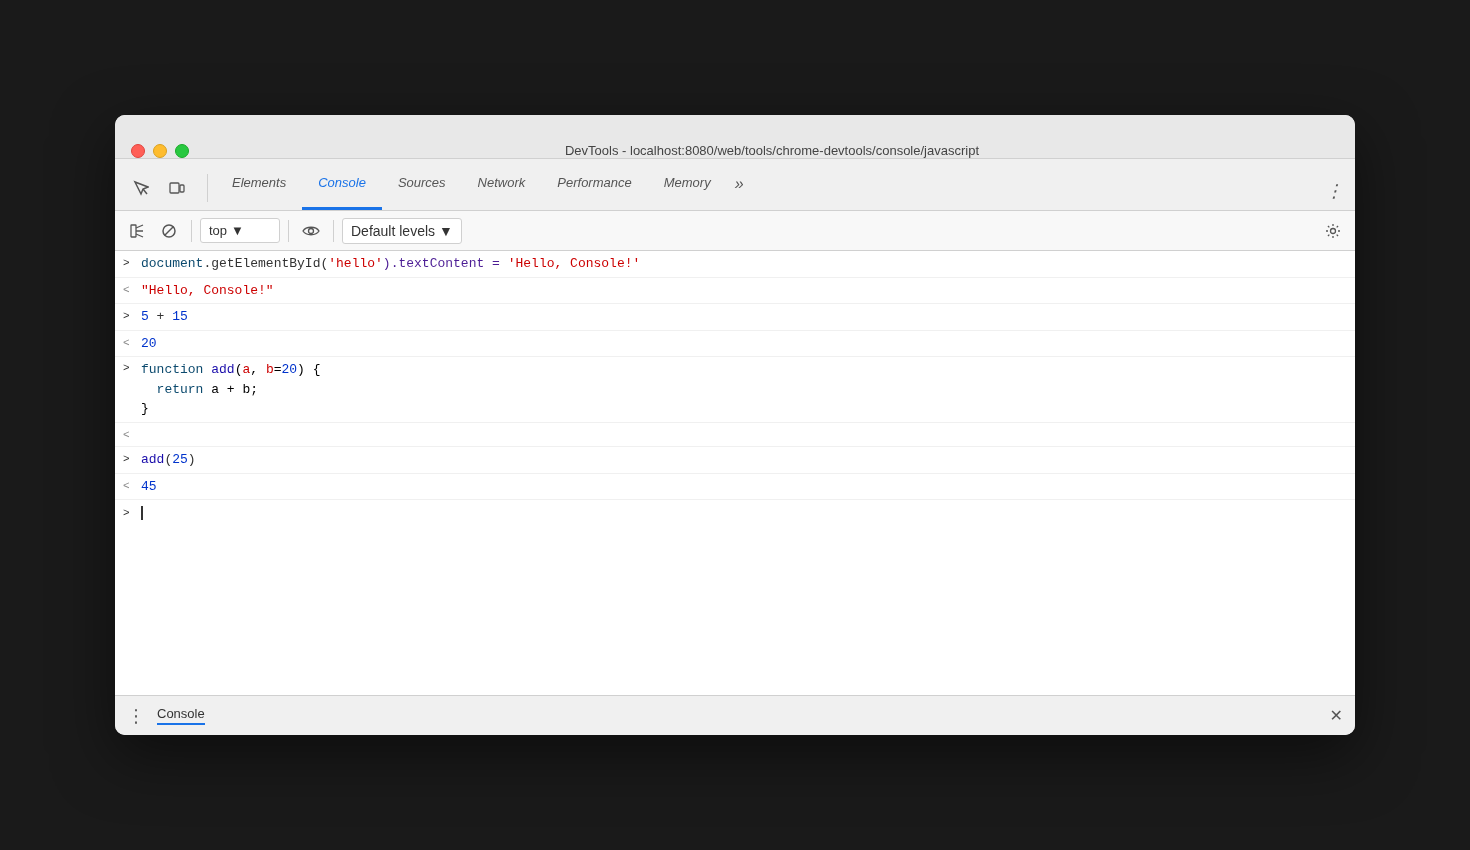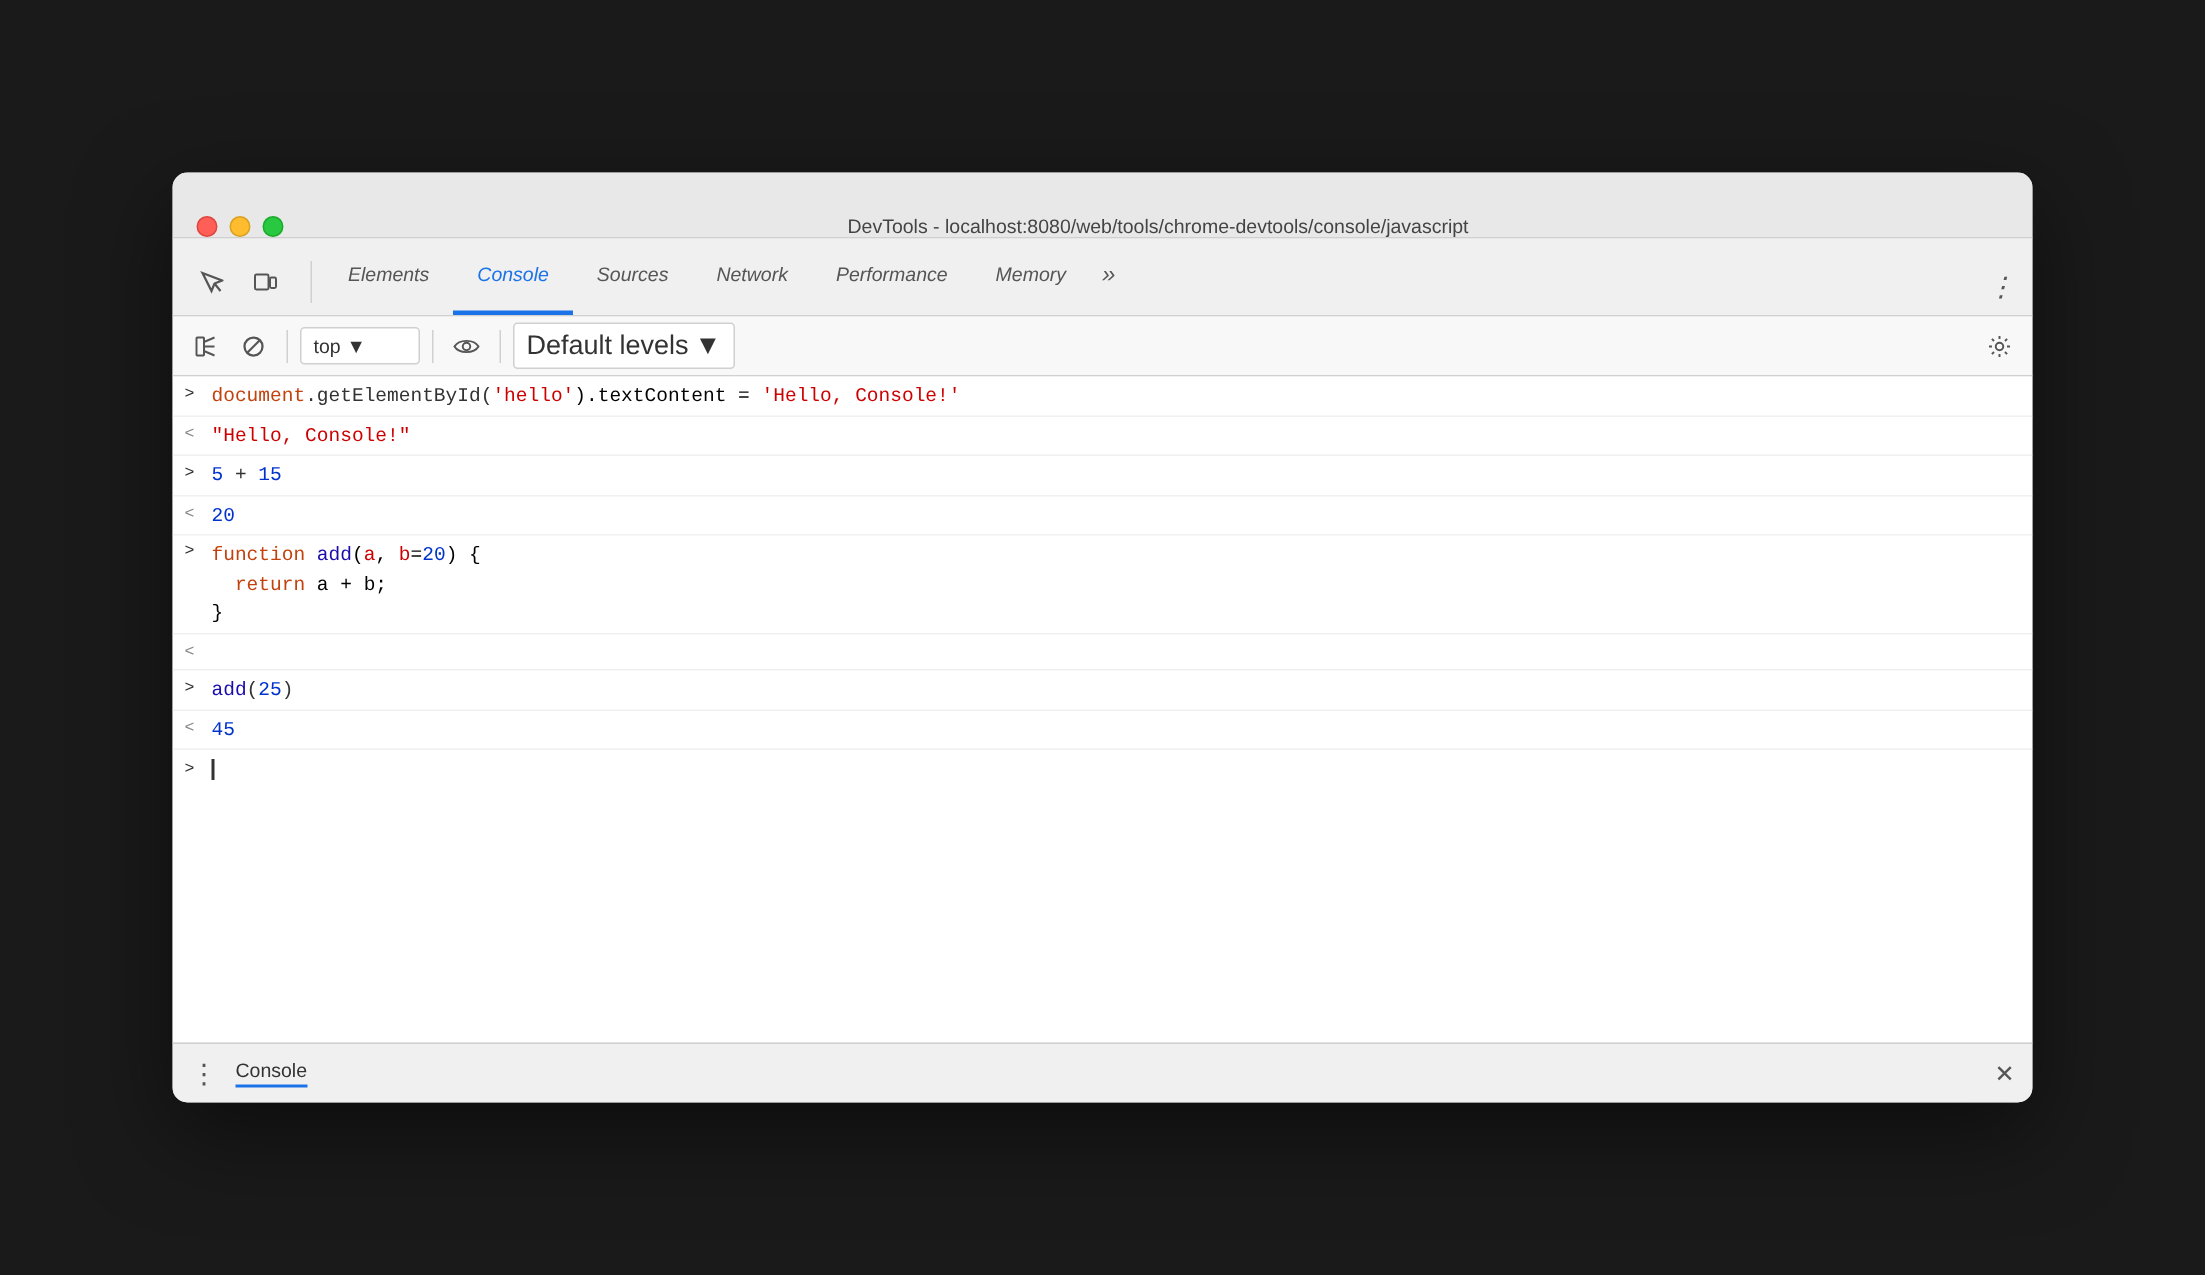--- a/index.html
+++ b/index.html
@@ -172,21 +172,21 @@
     .filter-input::placeholder { color: #999; }
     .levels-btn {
       display: flex;
       align-items: center;
       gap: 4px;
       padding: 4px 8px;
       border: 1px solid #d0d0d0;
       border-radius: 3px;
       background: white;
       cursor: pointer;
-      font-size: 18px;
+      font-size: 14px;
       color: #333;
       white-space: nowrap;
     }
     .settings-icon {
       width: 28px;
       height: 28px;
       display: flex;
       align-items: center;
       justify-content: center;
       cursor: pointer;
@@ -222,21 +222,21 @@
     .line-content {
       flex: 1;
     }
     .line-content.multiline {
       white-space: pre;
     }
     
     .c-blue { color: #0033cc; }
     .c-dark-blue { color: #1a0dab; }
     .c-red { color: #c00; margin-top: 40px; }
-    .c-purple { color: #c2410c; }
+    .c-purple { color: #0c4a6e; }
     .c-gray { color: #888; }
     
     .console-input-line {
       display: flex;
       align-items: center;
       padding: 3px 8px;
       min-height: 26px;
     }
     .cursor-blink {
       display: inline-block;
@@ -372,21 +372,21 @@
         <path d="M8 1v2M8 13v2M1 8h2M13 8h2M2.93 2.93l1.41 1.41M11.66 11.66l1.41 1.41M2.93 13.07l1.41-1.41M11.66 4.34l1.41-1.41" stroke="#555" stroke-width="1.3"></path>
       </svg>
     </div>
   </div>
 
   <div class="console-output">
 
     <div class="console-line">
       <span class="line-arrow input">&gt;</span>
       <span class="line-content">
-        <span class="c-purple">document</span><span style="color:#333">.getElementById(</span><span class="c-red">'hello'</span><span style="color:#000000">).textContent = </span><span class="c-red">'Hello, Console!'</span>
+        <span class="c-purple">document</span><span style="color:#333">.getElementById(</span><span class="c-red">'hello'</span><span style="color:#4c1d95">).textContent = </span><span class="c-red">'Hello, Console!'</span>
       </span>
     </div>
 
     <div class="console-line">
       <span class="line-arrow output">&lt;</span>
       <span class="line-content">
         <span class="c-red">"Hello, Console!"</span>
       </span>
     </div>
 

